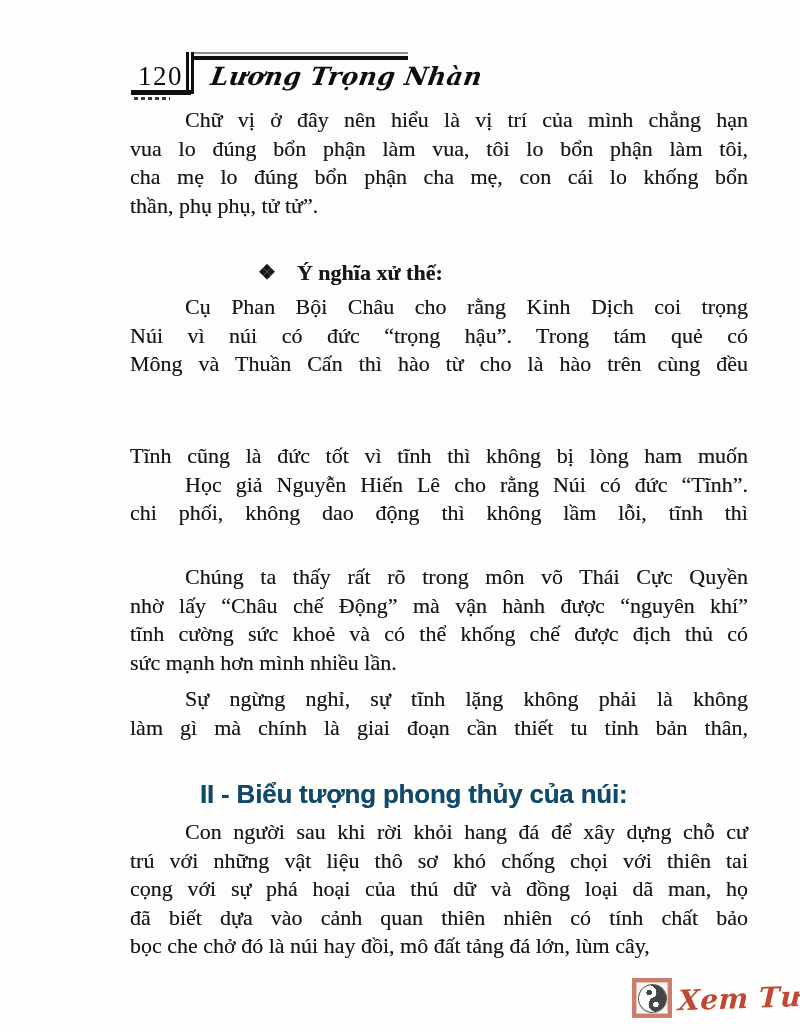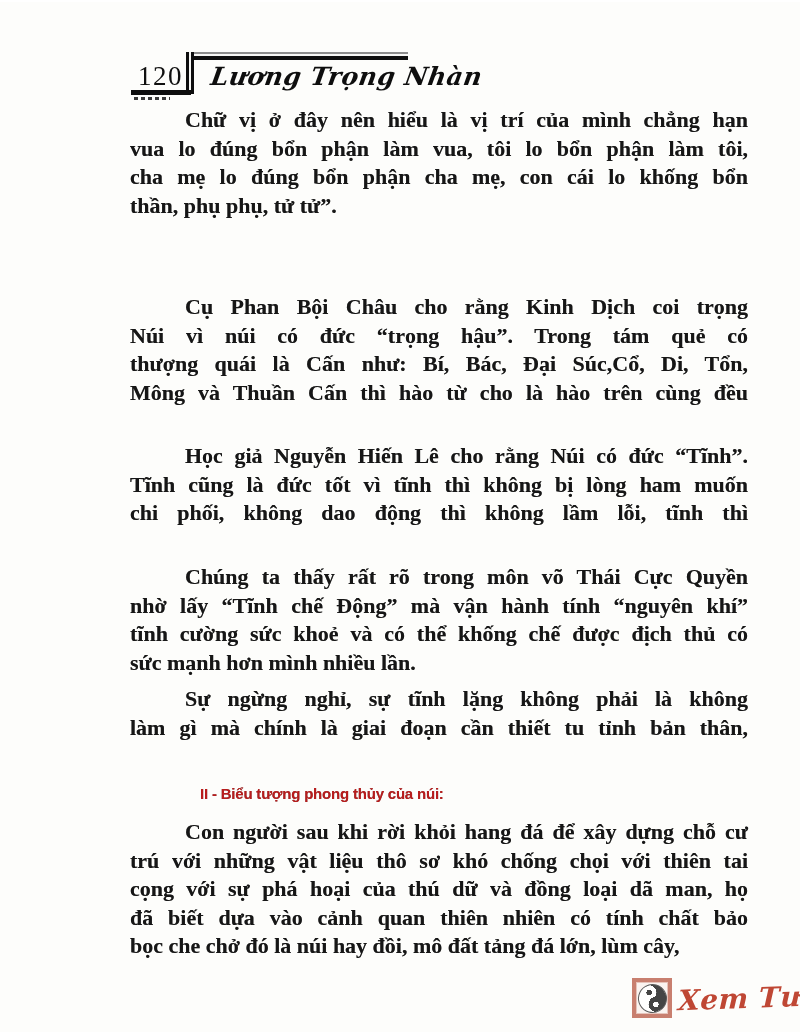--- a/index.html
+++ b/index.html
@@ -36,30 +36,30 @@
   }
 
   
   .block { position:absolute; left:130px; width:618px; }
   .line {
     font-size:22px; line-height:28.6px; height:28.6px;
     text-align:justify; text-align-last:justify;
     text-shadow:0 0 .4px rgba(0,0,0,.45);
     white-space:nowrap; overflow:visible;
   }
-  .line { white-space:normal;font-weight:bold; }
+  .line { white-space:normal; }
   .line.first { text-indent:55px; }
   .line.last  { text-align-last:left; }
 
   .h1 { padding-left:128px; font-weight:bold; font-size:22px; line-height:30px;
         text-shadow:0 0 .4px rgba(0,0,0,.5); }
   .h1 .bullet { display:inline-block; margin-right:21px; font-size:20px; transform:translateY(-1px); }
   .h2 { padding-left:70px; font-family:"Liberation Sans","DejaVu Sans",sans-serif;
-        font-weight:bold; font-size:15px; line-height:28px; letter-spacing:-.2px;
-        color:#b91c1c; text-shadow:0 0 .4px rgba(0,0,0,.5); }
+        font-weight:bold; font-size:26px; line-height:28px; letter-spacing:-.2px;
+        color:#0c4a6e; text-shadow:0 0 .4px rgba(0,0,0,.5); }
 
   
   .watermark { position:absolute; left:632px; top:976px; display:flex; align-items:flex-start; }
   .wm-box {
     width:40px; height:40px; border:4px solid #c87f6f; background:#faf3f0;
     display:flex; align-items:center; justify-content:center;
     box-shadow:inset 0 0 0 1px #e6c3ba;
   }
   .yinyang {
     width:29px; height:29px; border-radius:50%; border:1px solid #5a5a5a;
@@ -92,35 +92,37 @@
     <span class="author">Lương Trọng Nhàn</span>
   </div>
 
   <div class="block para" style="top:104px">
       <div class="line first">Chữ vị ở đây nên hiểu là vị trí của mình chẳng hạn</div>
       <div class="line">vua lo đúng bổn phận làm vua, tôi lo bổn phận làm tôi,</div>
       <div class="line">cha mẹ lo đúng bổn phận cha mẹ, con cái lo khống bổn</div>
       <div class="line last">thần, phụ phụ, tử tử”.</div>
     </div>
 
+  <div class="block h1" style="top:256px">
+    <span class="bullet">❖</span><span>Ý nghĩa xử thế:</span>
+  </div>
 
   <div class="block para" style="top:291px">
       <div class="line first">Cụ Phan Bội Châu cho rằng Kinh Dịch coi trọng</div>
       <div class="line">Núi vì núi có đức “trọng hậu”. Trong tám quẻ có</div>
-      <div class="line">thượng quái là Cấn như: Bí, Bác, Đại Súc,Cổ, Di, Tổn,</div>
       <div class="line">Mông và Thuần Cấn thì hào từ cho là hào trên cùng đều</div>
     </div>
   <div class="block para" style="top:440px">
+      <div class="line">Tĩnh cũng là đức tốt vì tĩnh thì không bị lòng ham muốn</div>
       <div class="line first">Học giả Nguyễn Hiến Lê cho rằng Núi có đức “Tĩnh”.</div>
-      <div class="line">Tĩnh cũng là đức tốt vì tĩnh thì không bị lòng ham muốn</div>
       <div class="line">chi phối, không dao động thì không lầm lỗi, tĩnh thì</div>
     </div>
   <div class="block para" style="top:561px">
       <div class="line first">Chúng ta thấy rất rõ trong môn võ Thái Cực Quyền</div>
-      <div class="line">nhờ lấy “Tĩnh chế Động” mà vận hành tính “nguyên khí”</div>
+      <div class="line">nhờ lấy “Châu chế Động” mà vận hành được “nguyên khí”</div>
       <div class="line">tĩnh cường sức khoẻ và có thể khống chế được địch thủ có</div>
       <div class="line last">sức mạnh hơn mình nhiều lần.</div>
     </div>
   <div class="block para" style="top:683px">
       <div class="line first">Sự ngừng nghỉ, sự tĩnh lặng không phải là không</div>
       <div class="line">làm gì mà chính là giai đoạn cần thiết tu tỉnh bản thân,</div>
     </div>
 
   <div class="block h2" style="top:778px">
     <span>II - Biểu tượng phong thủy của núi:</span>

